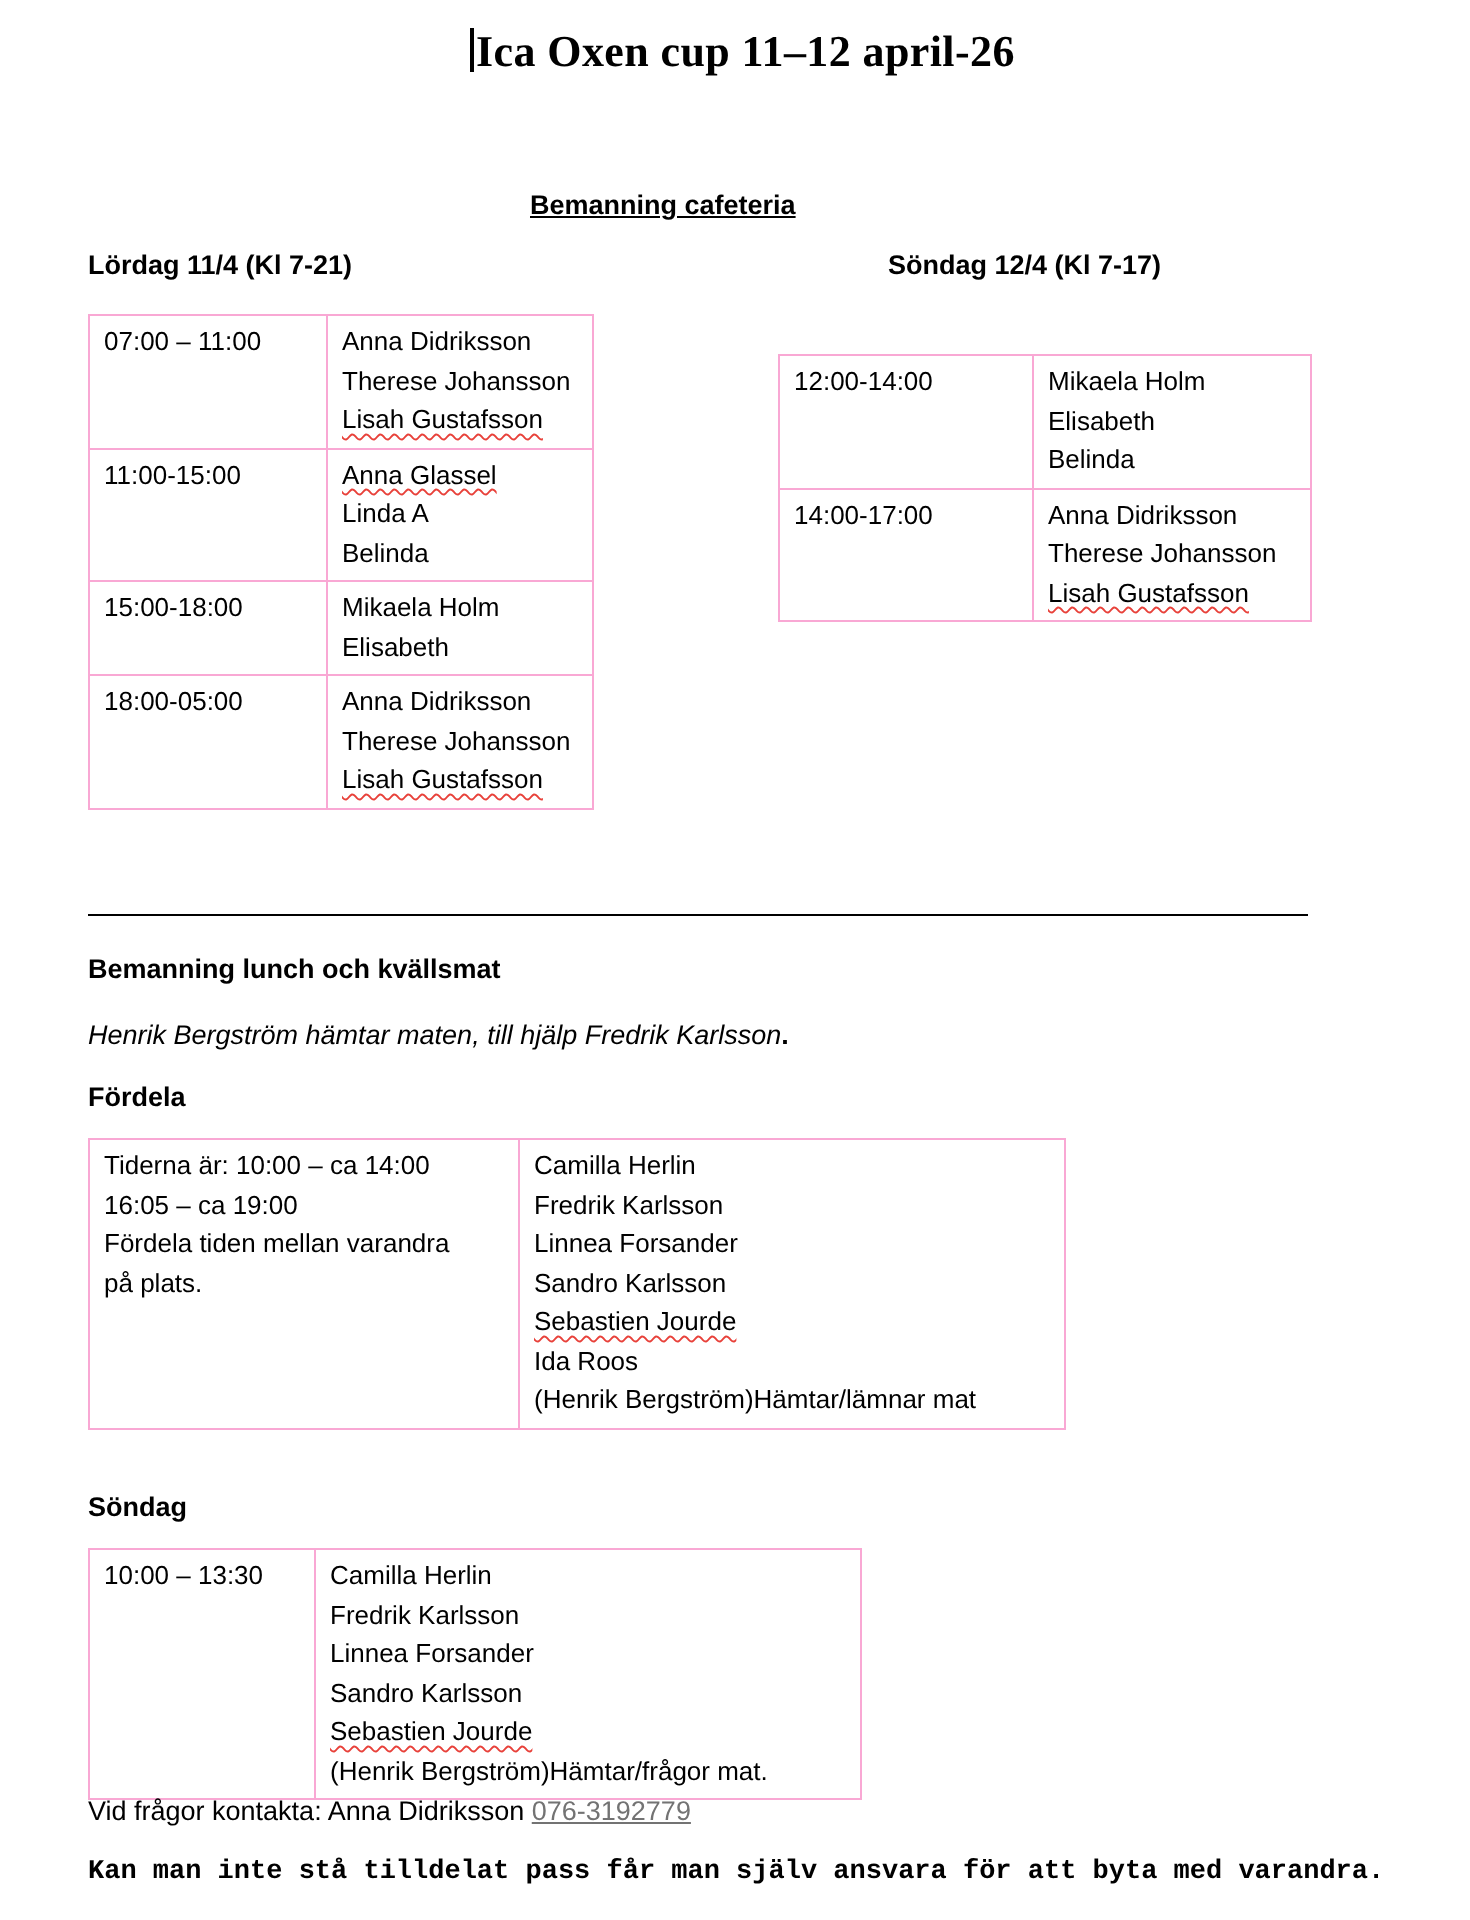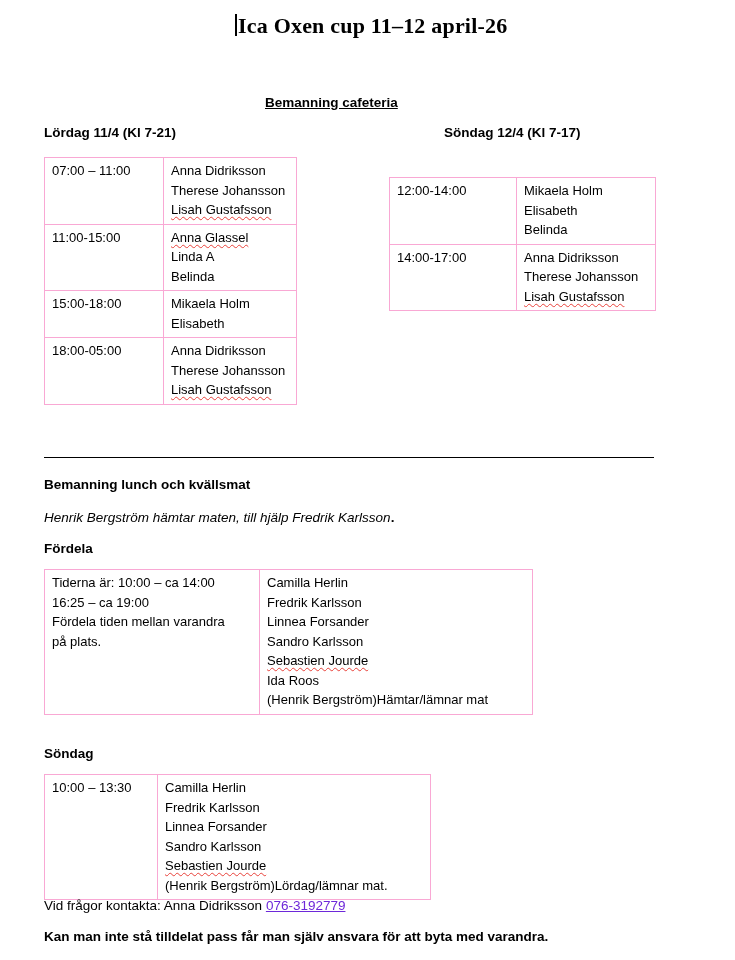--- a/index.html
+++ b/index.html
@@ -144,29 +144,29 @@
 
   
   .contact {
     position: absolute;
     left: 44px; top: 898px;
     font-size: 13.5px;
     font-family: "Liberation Sans", sans-serif;
     white-space: nowrap;
   }
   .phone-link {
-    color: #6d28d9;
+    color: #737373;
     text-decoration: underline;
   }
   .closing {
     position: absolute;
     left: 44px; top: 929px;
     font-size: 13.5px;
     font-weight: bold;
-    font-family: Liberation Sans, sans-serif;
+    font-family: Liberation Mono, monospace;
     white-space: nowrap;
   }
 </style>
 </head>
 <body>
 
 <div class="page">
 
   <div class="doc-title"><span class="title-caret"></span><span>Ica Oxen cup 11–12 april-26</span></div>
 
@@ -237,21 +237,21 @@
   <div class="h-lunch">Bemanning lunch och kvällsmat</div>
   <div class="p-italic"><span>Henrik Bergström hämtar maten, till hjälp Fredrik Karlsson</span><b>.</b></div>
 
   <div class="h-lordag2">Fördela</div>
 
   <table class="sched" id="tbl-lunch-lordag">
     <tbody>
       <tr>
         <td class="time">
           <span class="names-line">Tiderna är: 10:00 – ca 14:00</span>
-          <span class="names-line">16:25 – ca 19:00</span>
+          <span class="names-line">16:05 – ca 19:00</span>
           <span class="names-line">Fördela tiden mellan varandra</span>
           <span class="names-line">på plats.</span>
         </td>
         <td class="names">
           <span class="names-line">Camilla Herlin</span>
           <span class="names-line">Fredrik Karlsson</span>
           <span class="names-line">Linnea Forsander</span>
           <span class="names-line">Sandro Karlsson</span>
           <span class="names-line squiggle">Sebastien Jourde</span>
           <span class="names-line">Ida Roos</span>
@@ -266,21 +266,21 @@
   <table class="sched" id="tbl-lunch-sondag">
     <tbody>
       <tr>
         <td class="time">10:00 – 13:30</td>
         <td class="names">
           <span class="names-line">Camilla Herlin</span>
           <span class="names-line">Fredrik Karlsson</span>
           <span class="names-line">Linnea Forsander</span>
           <span class="names-line">Sandro Karlsson</span>
           <span class="names-line squiggle">Sebastien Jourde</span>
-          <span class="names-line">(Henrik Bergström)Lördag/lämnar mat.</span>
+          <span class="names-line">(Henrik Bergström)Hämtar/frågor mat.</span>
         </td>
       </tr>
     </tbody>
   </table>
 
   <div class="contact"><span>Vid frågor kontakta: Anna Didriksson </span><a class="phone-link" href="#">076-3192779</a></div>
 
   <div class="closing">Kan man inte stå tilldelat pass får man själv ansvara för att byta med varandra.</div>
 
 </div>

